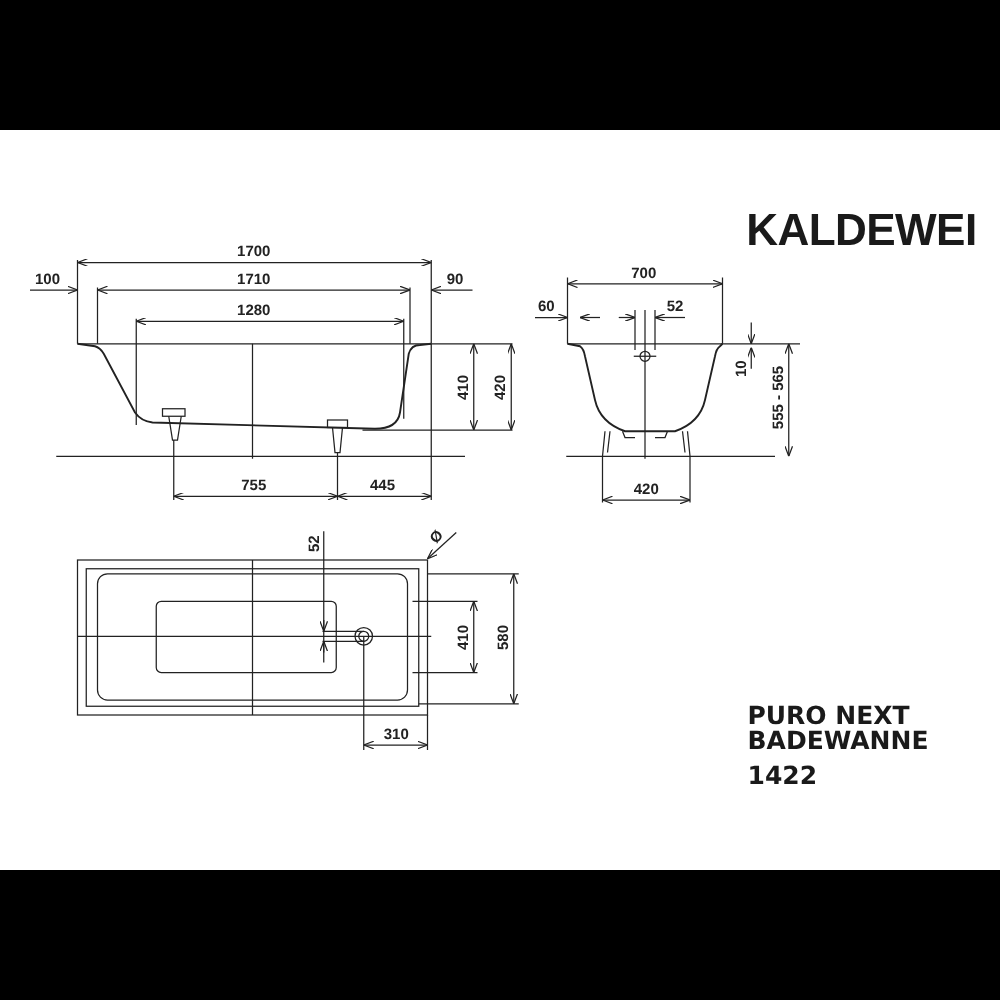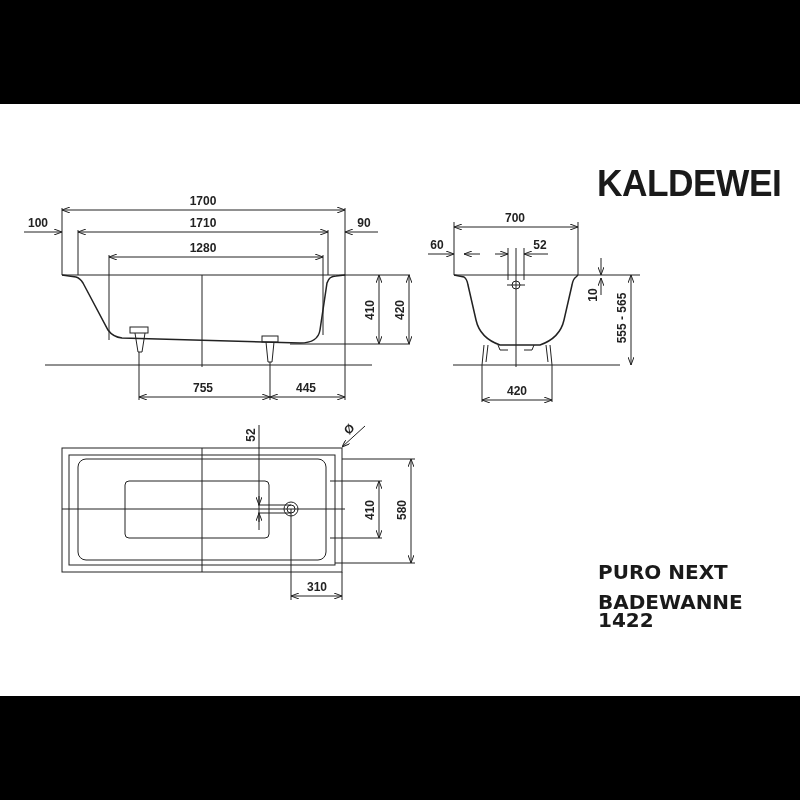--- a/index.html
+++ b/index.html
@@ -14,21 +14,21 @@
   .title { position:absolute; left:598px; font-family:"DejaVu Sans", sans-serif; font-weight:bold; font-size:20px; color:#1a1a1a; line-height:24px; }
 </style>
 </head>
 <body>
 
 <div class="band top"></div>
 
 <div class="sheet">
   <div class="brand">KALDEWEI</div>
   <div class="title" style="top:456px;">PURO NEXT</div>
-  <div class="title" style="top:486px;text-align:center;">BADEWANNE</div>
+  <div class="title" style="top:476px;text-align:center;">BADEWANNE</div>
   <div class="title" style="top:504px;text-align:center;">1422</div>
 </div>
 
 <svg width="800" height="800" viewBox="0 0 800 800">
   <defs>
     <marker id="arr" markerWidth="8" markerHeight="6" refX="8" refY="3" orient="auto-start-reverse">
       <path d="M0,0 L8,3 L0,6" fill="none" stroke="#222" stroke-width="1"></path>
     </marker>
   </defs>
   <g stroke="#222" stroke-width="1" fill="none">

